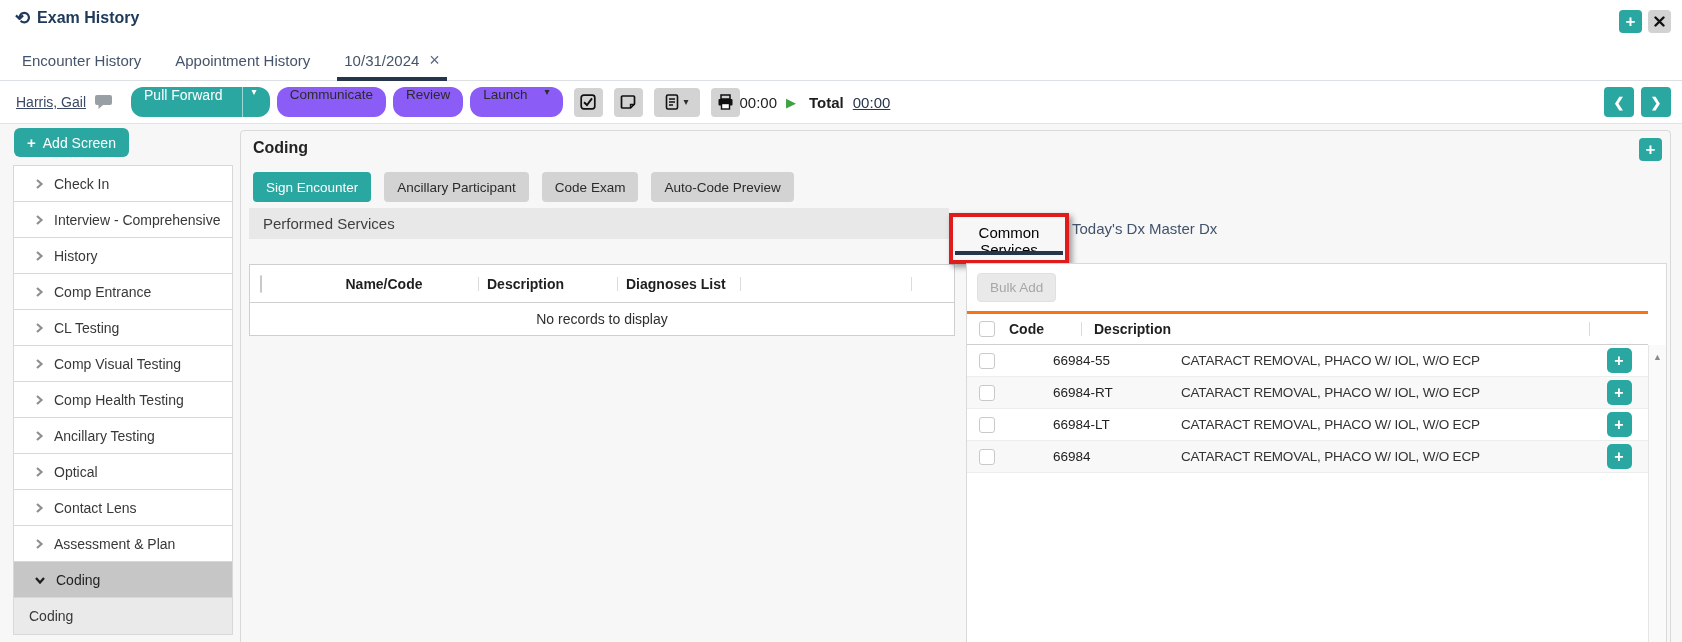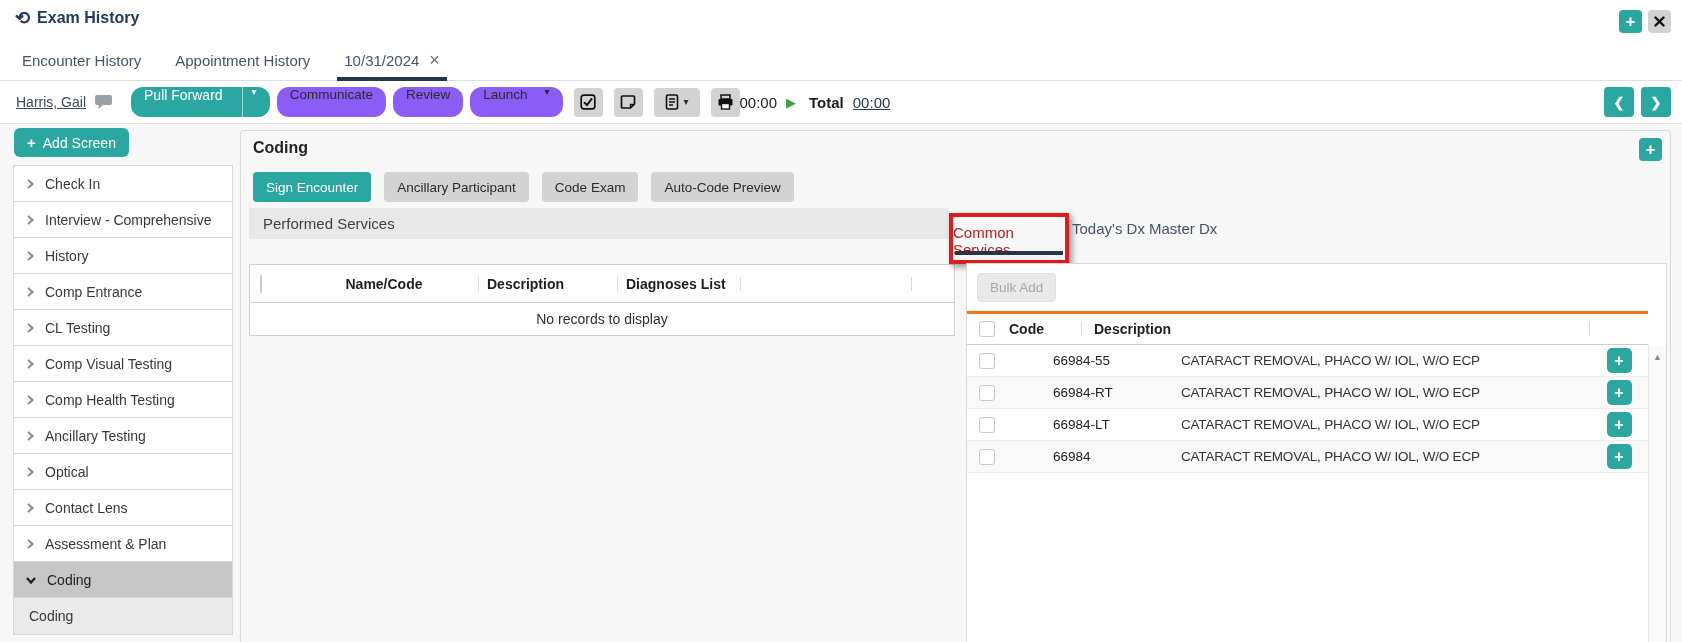--- a/index.html
+++ b/index.html
@@ -54,21 +54,21 @@
   
   .content { position:absolute; top:124px; left:0; right:0; bottom:0; background:#F7F7F8; }
 
   
   .add-screen { position:absolute; left:14px; top:4px; height:29px; border-radius:6px;
                 background:var(--accent,#2AA7A1); color:#fff; font-size:14px; display:flex;
                 align-items:center; gap:7px; padding:0 13px; cursor:pointer; }
   .add-screen .plus { font-weight:bold; font-size:15px; }
   .side-list { position:absolute; left:13px; top:41px; width:220px; }
   .side-item { height:37px; background:#fff; border:1px solid #D8D8D8; margin-top:-1px;
-               display:flex; align-items:center; gap:10px; padding-left:11px;
+               display:flex; align-items:center; gap:10px; padding-left:20px;
                font-size:14px; color:#383838; cursor:pointer; }
   .side-item:first-child { margin-top:0; }
   .side-item.expanded { background:#C6C6C6; color:#1F1F1F; }
   .side-item.sub { background:#EAEAEA; padding-left:15px; height:38px; }
   .chev { display:flex; }
 
   
   .card { position:absolute; left:240px; top:6px; width:1431px; height:522px;
           background:#F7F7F8; border:1px solid #D9D9D9; border-radius:4px; }
   .card-title { position:absolute; left:12px; top:8px; font-size:16px; font-weight:bold; color:#242424; }
@@ -95,22 +95,22 @@
   .vdiv { width:1px; height:14px; background:#DCDCDC; }
   .pt-empty { height:32px; display:flex; align-items:center; justify-content:center;
               font-size:14px; color:#2E2E2E; }
 
   .checkbox { width:16px; height:16px; border:1px solid #C9C9C9; border-radius:3px;
               background:#fff; flex:0 0 auto; cursor:pointer; }
 
   
   .red-box { position:absolute; left:708px; top:82px; width:120px; height:51px;
              border:4px solid var(--red,#E01B1B); box-shadow:3px 3px 6px rgba(0,0,0,.40); }
-  .tab-common { position:absolute; left:0; right:0; top:7px; 
-                font-size:15px; color:#b91c1c; cursor:pointer; }
+  .tab-common { position:absolute; left:0; right:0; top:7px; text-align:center;
+                font-size:15px; color:#000000; cursor:pointer; }
   .tab-underline { position:absolute; left:2px; right:2px; top:34px; height:4px;
                    background:var(--navy,#25364B); }
   .rtab { position:absolute; top:89px; font-size:15px; color:#42526B; cursor:pointer; }
   .rtab.t2 { left:831px; } .rtab.t3 { left:908px; }
 
   .right-panel { position:absolute; left:725px; top:132px; width:701px; height:392px;
                  background:#fff; border:1px solid #D9D9D9; }
   .bulk-btn { position:absolute; left:10px; top:9px; height:29px; border-radius:4px;
               background:#E9E9E9; border:1px solid #E0E0E0; color:#A7A7A7;
               font-size:13.5px; display:flex; align-items:center; padding:0 12px; }

